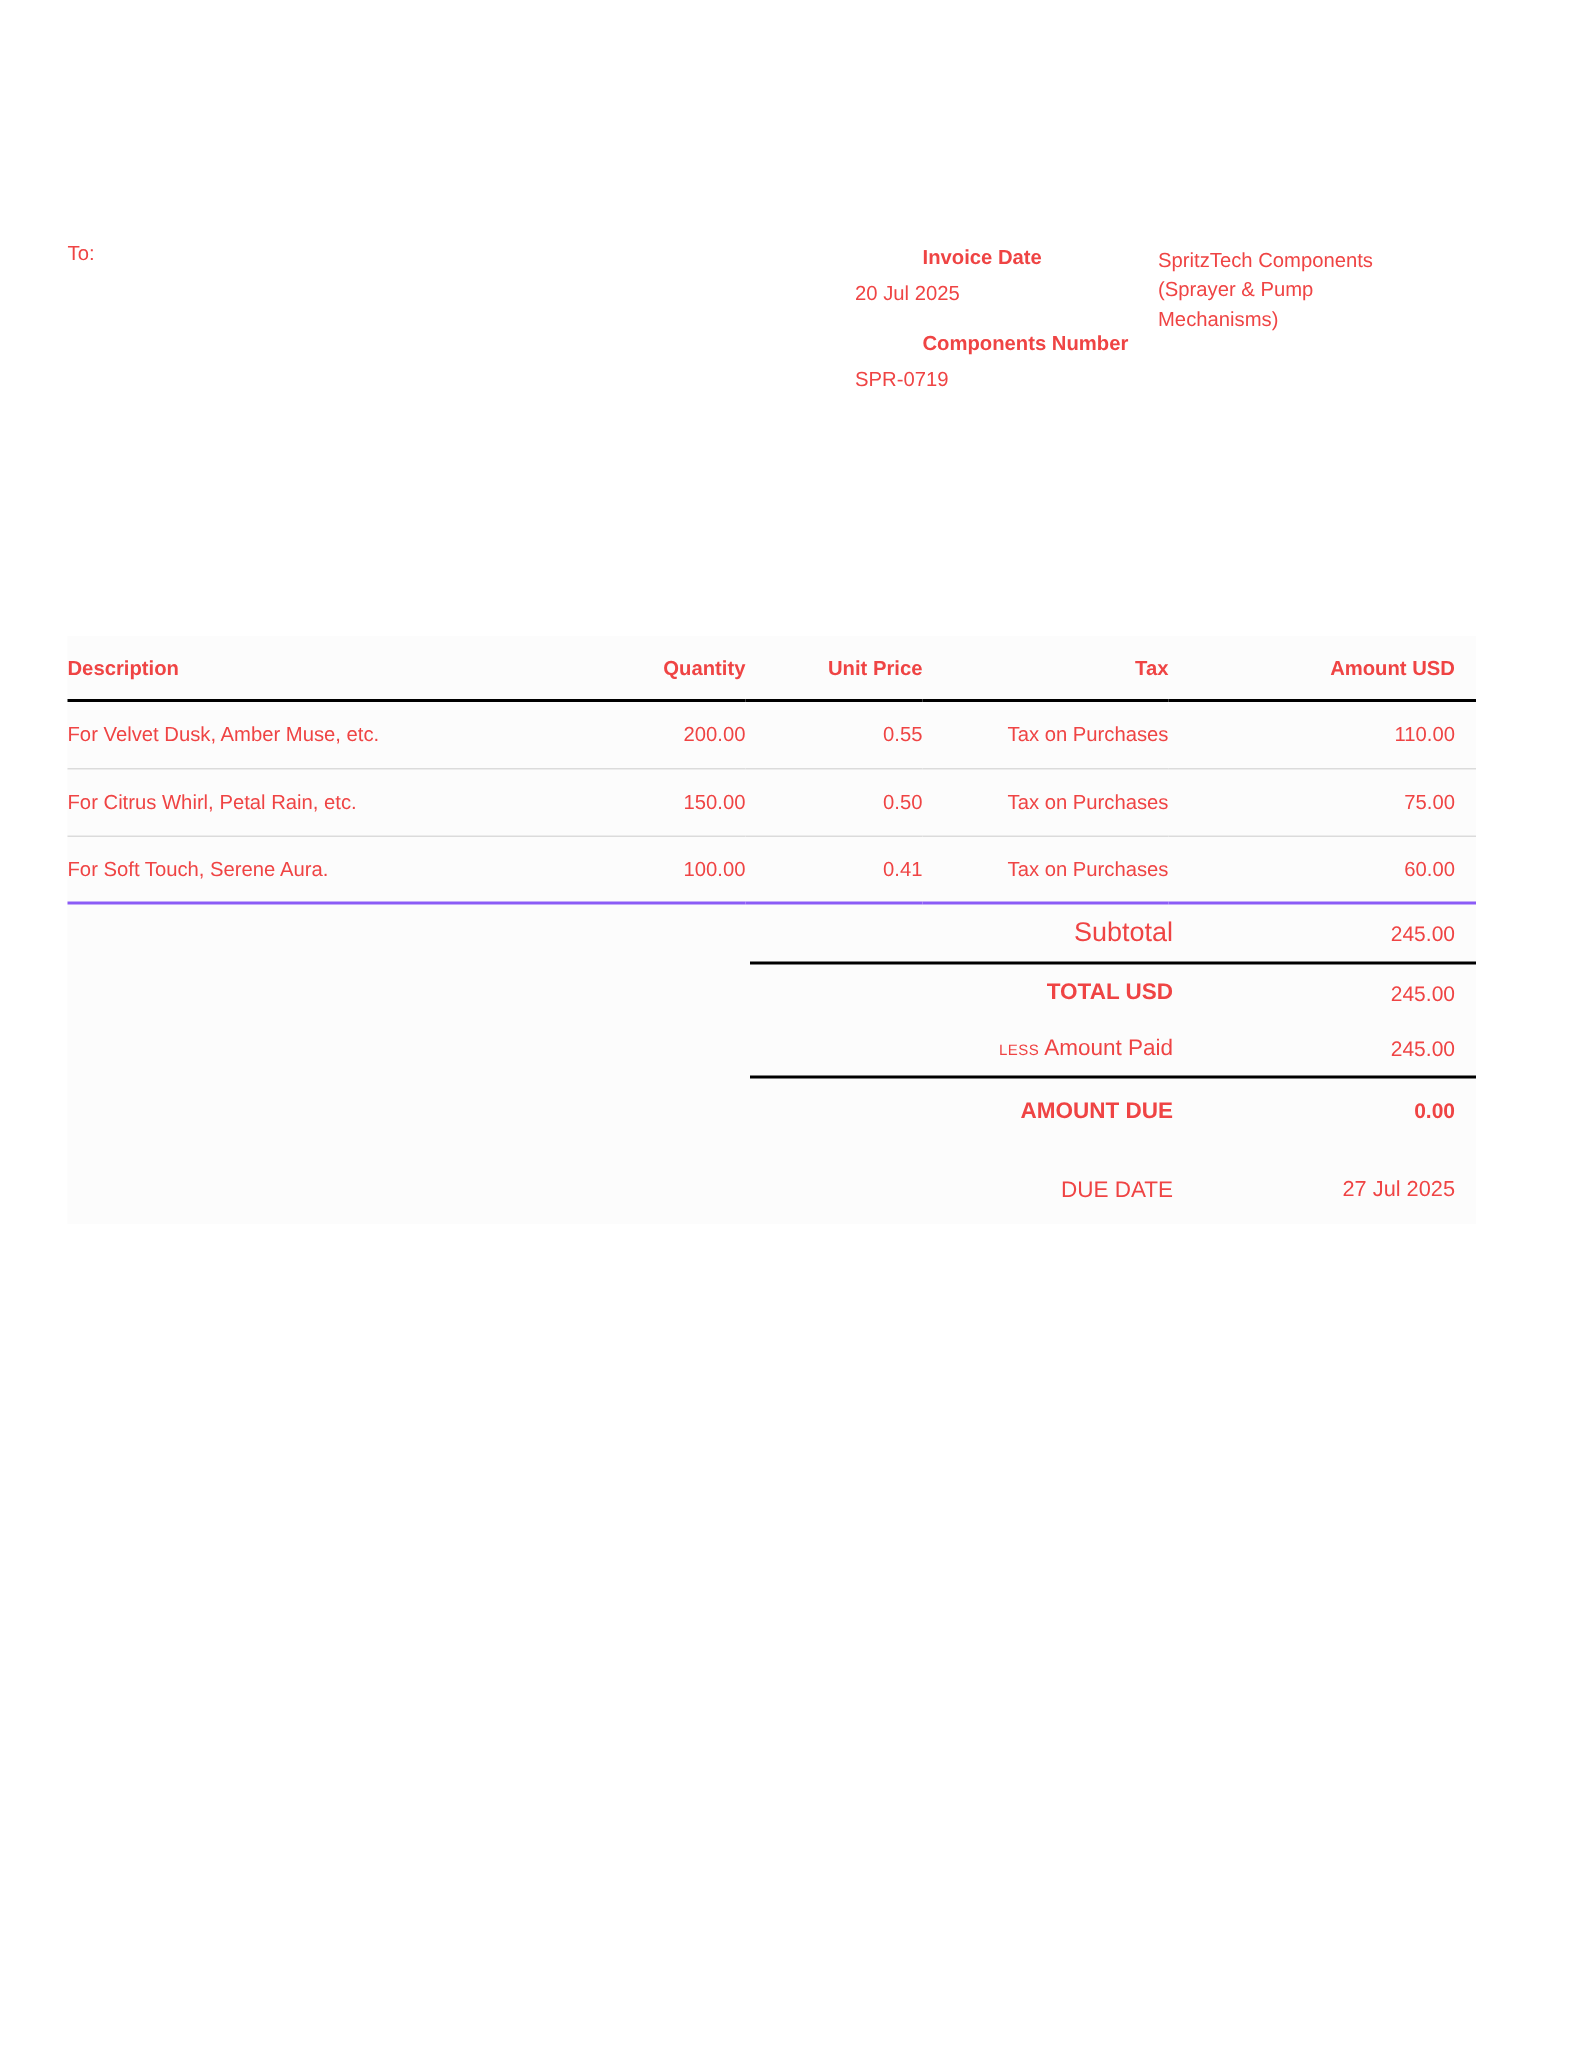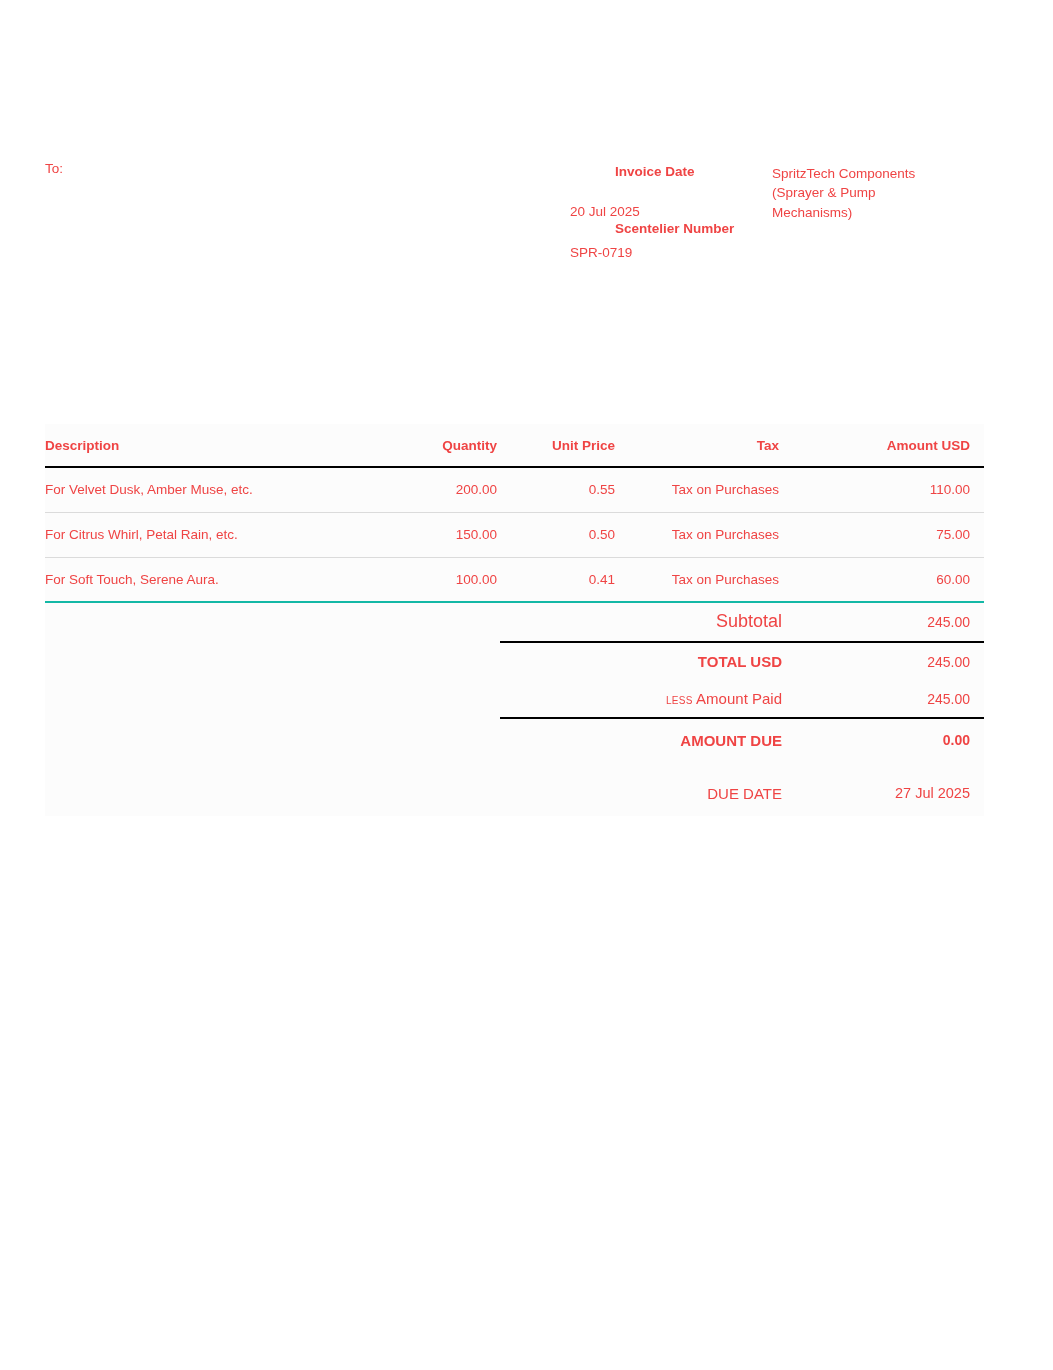--- a/index.html
+++ b/index.html
@@ -13,37 +13,37 @@
     color: #ef4444;
     overflow: hidden;
   }
   
   .to-label { position: absolute; left: 45px; top: 161px; font-size: 13.5px; }
   .recipient { position: absolute; left: 111px; top: 161px; font-size: 13.5px; line-height: 22.3px; }
   
   .meta-label { position: absolute; left: 570px; font-size: 13.5px; font-weight: bold; padding-left: 45px; }
   .meta-value { position: absolute; left: 570px; font-size: 13.5px; }
   .invoice-date-label { top: 164px; }
-  .invoice-date-value { top: 204px; }
+  .invoice-date-value { top: 188px; }
   .reference-label { top: 221px; }
   .reference-value { top: 245px; }
   
   .sender { position: absolute; left: 772px; top: 164px; width: 178px; font-size: 13.5px; line-height: 19.3px; }
   
   .table-area {
     position: absolute;
     left: 45px; top: 424px;
     width: 939px; height: 392px;
     background: #fcfcfc;
   }
   table.items { width: 100%; border-collapse: collapse; table-layout: fixed; font-size: 13.5px; }
   table.items th, table.items td { vertical-align: middle; padding: 0; }
   table.items thead th { font-weight: bold; height: 43px; border-bottom: 2px solid #000; }
   table.items tbody td { height: 45px; border-bottom: 1px solid #dbdbdb; }
-  table.items tbody tr.last td { border-bottom: 2px solid #14b8a6; }
+  table.items tbody tr.last td { border-bottom: 2px solid #8b5cf6; }
   .col-desc  { width: 325px; text-align: left; }
   .col-qty   { width: 127px; text-align: right; }
   .col-unit  { width: 118px; text-align: right; }
   .col-tax   { width: 164px; text-align: right; }
   .col-amt   { width: 205px; text-align: right; padding-right: 14px !important; }
   
   .totals { position: absolute; left: 455px; top: 178px; width: 484px; }
   .t-row { display: flex; align-items: center; }
   .t-label { width: 282px; text-align: right; font-size: 18px; }
   .t-value { flex: 1; text-align: right; padding-right: 14px; font-size: 14px; }
@@ -71,21 +71,21 @@
 </style>
 </head>
 <body>
 
 <div class="page">
 
   <div class="to-label">To:</div>
 
   <div class="meta-label invoice-date-label">Invoice Date</div>
   <div class="meta-value invoice-date-value">20 Jul 2025</div>
-  <div class="meta-label reference-label">Scentelier Number</div>
+  <div class="meta-label reference-label">Components Number</div>
   <div class="meta-value reference-value">SPR-0719</div>
 
   <div class="sender">SpritzTech Components (Sprayer &amp; Pump Mechanisms)</div>
 
   <div class="table-area">
     <table class="items">
       <thead>
         <tr>
           <th class="col-desc">Description</th>
           <th class="col-qty">Quantity</th>

